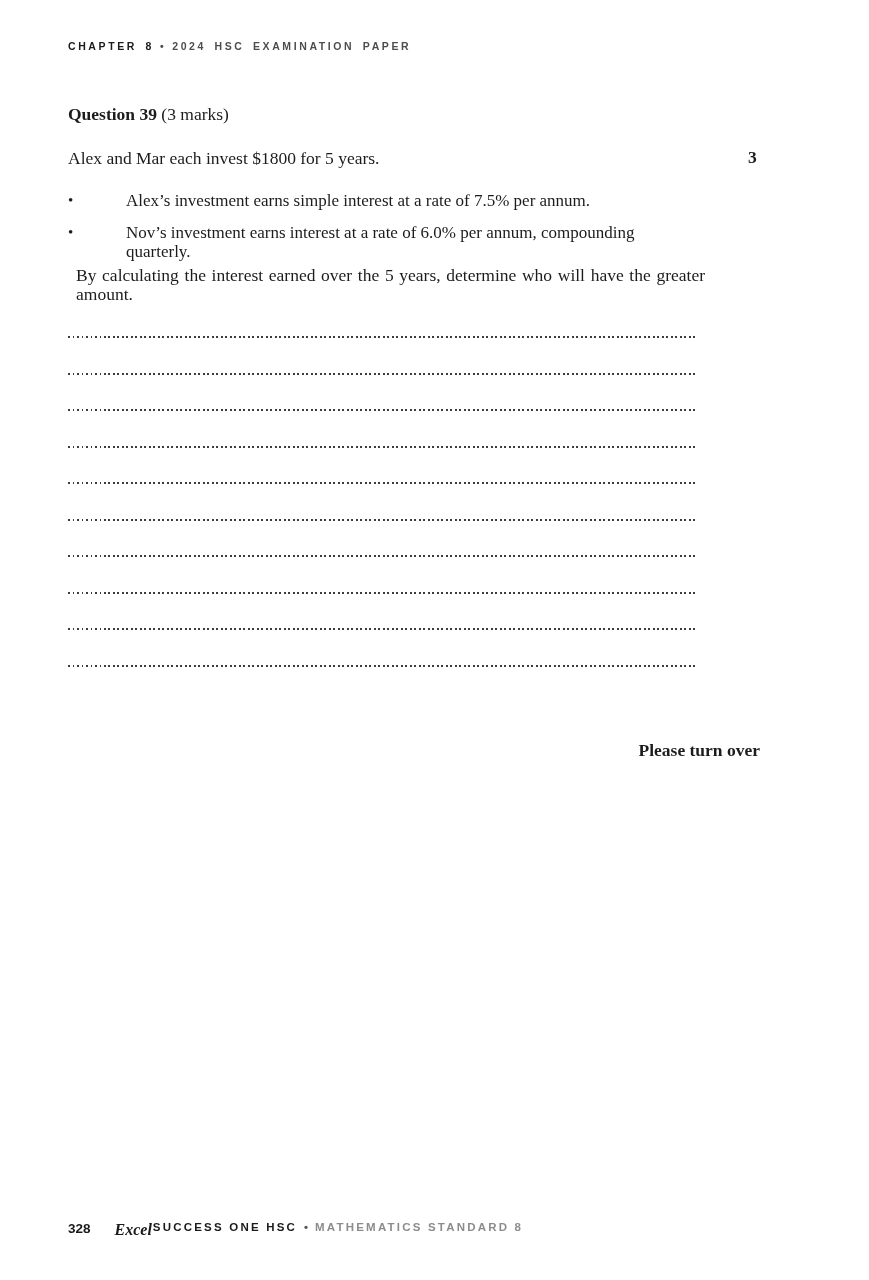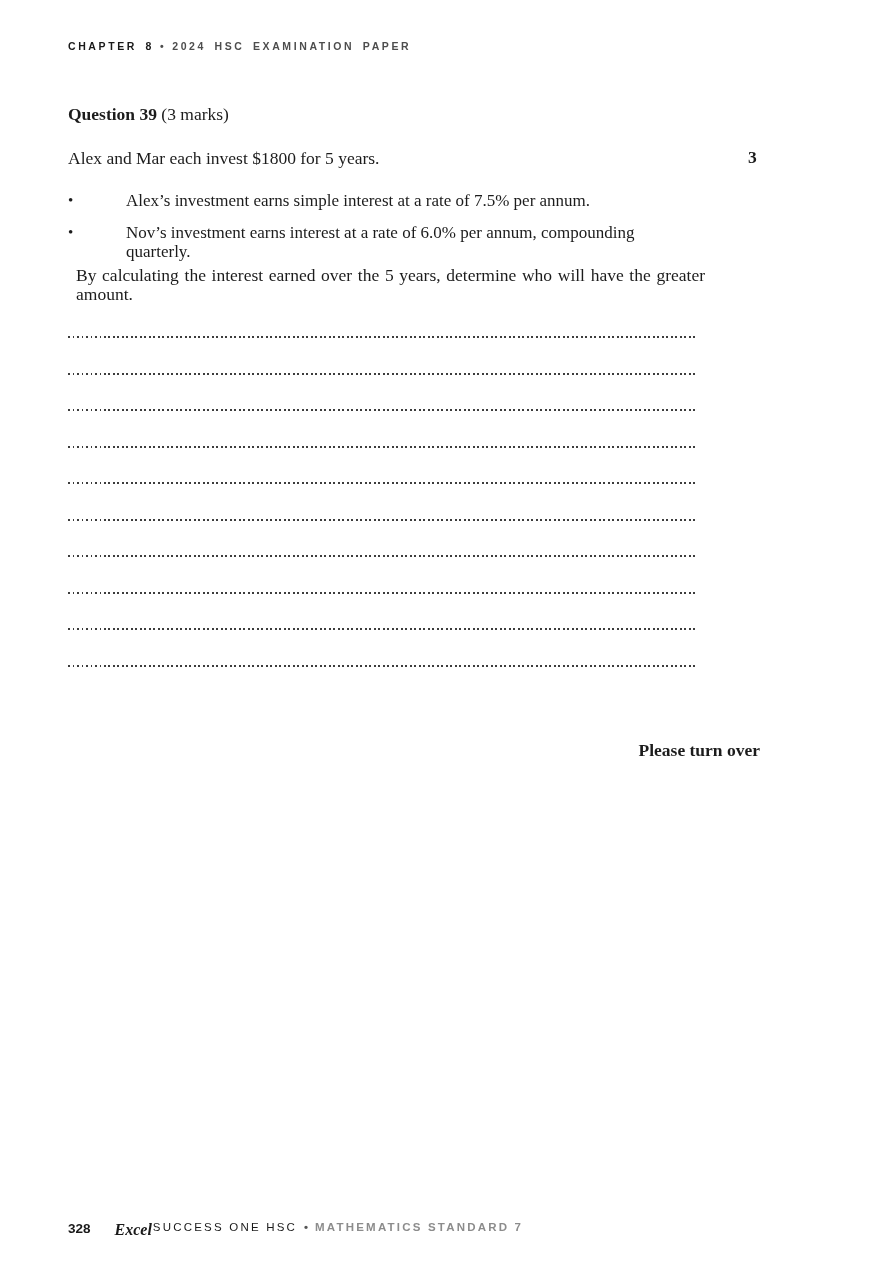--- a/index.html
+++ b/index.html
@@ -137,21 +137,21 @@
   .footer .brand {
     font-family: "Liberation Serif", "DejaVu Serif", serif;
     font-style: italic;
     font-weight: bold;
     font-size: 16px;
     color: #1a1a1a;
     margin-right: 1px;
   }
   .footer .series {
     font-size: 11.5px;
-    font-weight: normal;
+    font-weight: bold;
     letter-spacing: 2.2px;
     color: #1a1a1a;
   }
   .footer .sep {
     font-size: 11.5px;
     font-weight: bold;
     color: #555555;
     margin: 0 7px;
   }
   .footer .subject {
@@ -204,16 +204,16 @@
       <div class="answer-line"></div>
     </div>
 
   <div class="turn-over">Please turn over</div>
 
   <div class="footer">
     <span class="page-number">328</span>
     <span class="brand">Excel</span>
     <span class="series">SUCCESS ONE HSC</span>
     <span class="sep">•</span>
-    <span class="subject">MATHEMATICS STANDARD 7</span>
+    <span class="subject">MATHEMATICS STANDARD 8</span>
   </div>
 
 </div>
 
 </body></html>

